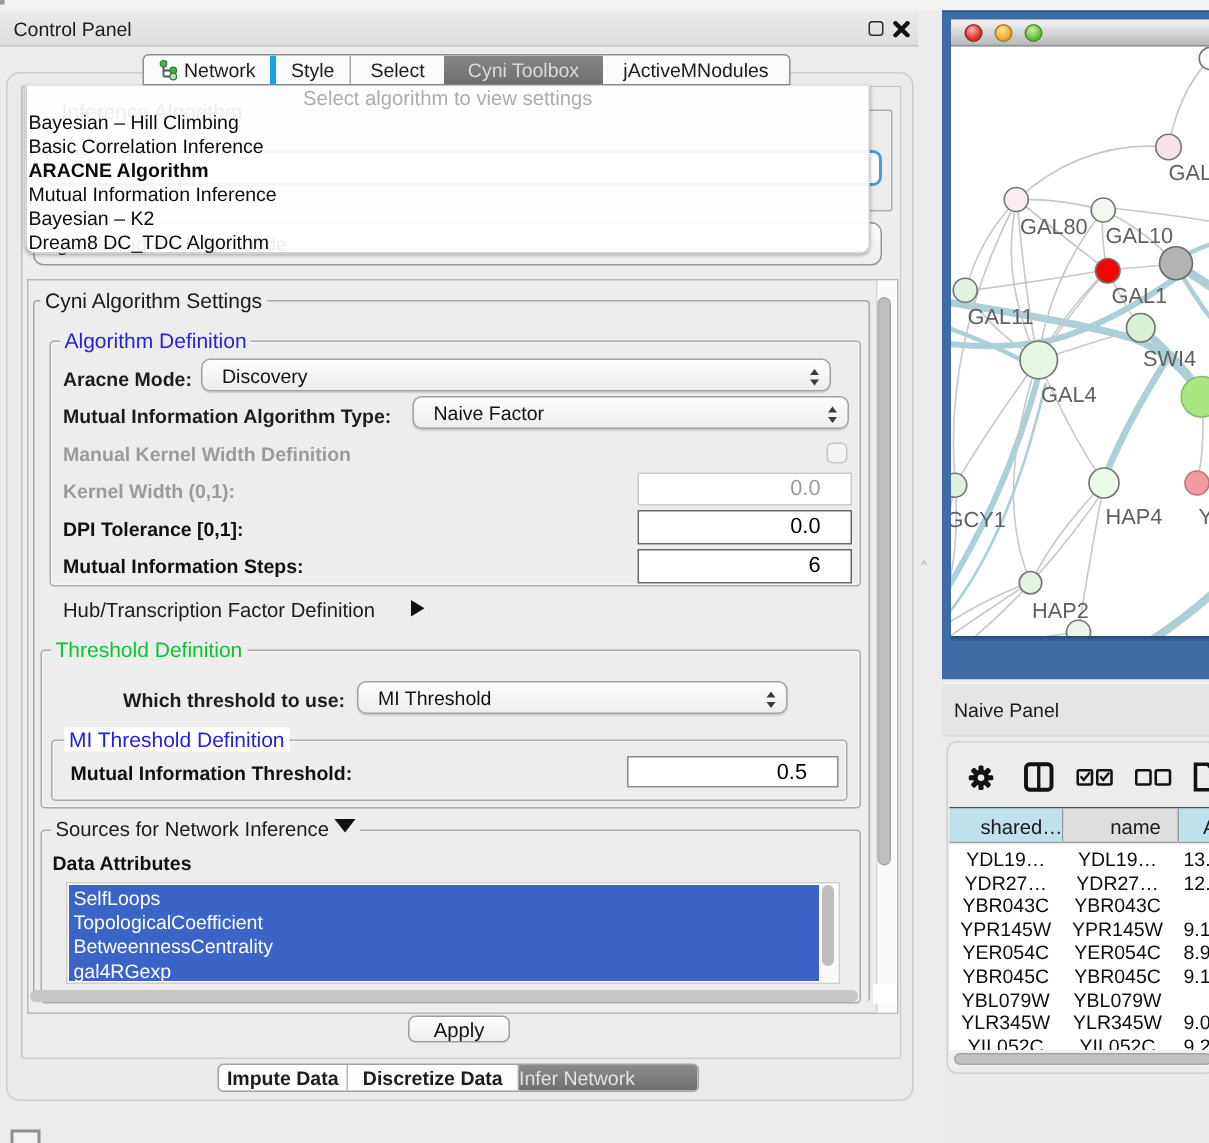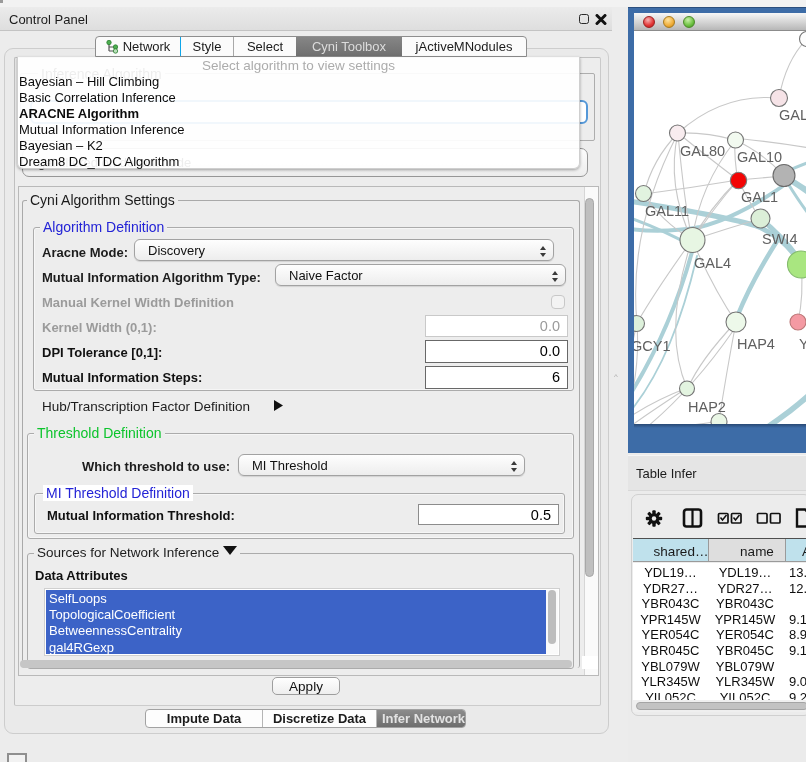--- a/index.html
+++ b/index.html
@@ -85,33 +85,33 @@
   <div style="position:absolute;right:1px;top:1px;width:12px;height:64px;background:#fafafa"></div>
   <div style="position:absolute;right:3px;top:1px;width:8px;height:54px;background:#bdbdbd;border-radius:5px"></div>
 </div>
 
 <div class="abs" style="left:20px;top:660px;width:552px;height:8px;background:#c6c6c6;border-radius:4px"></div>
 <div class="abs" style="left:582px;top:656px;width:16px;height:13px;background:#fff"></div>
 
 <div class="abs" style="left:272px;top:677px;width:68px;height:18px;background:linear-gradient(#fefefe,#eeeeee);border:1px solid #9e9e9e;border-radius:5px;font-size:13.5px;color:#111;text-align:center;line-height:17px;font-weight:500">Apply</div>
 
 <div class="abs" style="left:145px;top:709px;width:321px;height:19px;background:#fdfdfd;border:1px solid #a2a2a2;border-radius:4px;overflow:hidden;display:flex;font-size:13px;font-weight:bold;color:#1c1c1c">
-  <div style="width:117px;text-align:center;line-height:18px;border-right:1px solid #b5b5b5">Impute Data</div>
+  <div style="width:86px;text-align:center;line-height:18px;border-right:1px solid #b5b5b5">Impute Data</div>
   <div style="width:114px;text-align:center;line-height:18px;border-right:1px solid #b5b5b5">Discretize Data</div>
-  <div style="flex:1;text-align:right;line-height:18px;background:linear-gradient(#8c8c8c,#6e6e6e);color:#e3e3e3;font-weight:bold">Infer Network</div>
+  <div style="flex:1;text-align:left;line-height:18px;background:linear-gradient(#8c8c8c,#6e6e6e);color:#e3e3e3;font-weight:normal">Infer Network</div>
 </div>
 
 <div class="abs" style="left:95px;top:36px;width:432px;height:21px;background:#fbfbfb;border:1px solid #8e8e8e;border-radius:4px 4px 0 0;overflow:hidden;display:flex;font-size:13px;color:#1b1b1b">
   <div class="tab" style="width:84px"><svg width="13" height="14" viewBox="0 0 13 14" style="margin-right:4px">
           <path d="M3 3 L3 11 M3 7 L9 7 M3 11 L9 11" stroke="#555" stroke-width="1.2" fill="none"></path>
           <circle cx="3" cy="2.5" r="2.2" fill="#4caf50" stroke="#2c7d31" stroke-width=".8"></circle>
           <circle cx="9.5" cy="7" r="2.2" fill="#4caf50" stroke="#2c7d31" stroke-width=".8"></circle>
           <circle cx="9.5" cy="11" r="2.2" fill="#b8e0b8" stroke="#2c7d31" stroke-width=".8"></circle>
         </svg>Network</div>
-  <div class="tab" style="width:53px;border-left:1px solid #0ea5e9">Style</div>
+  <div class="tab" style="width:53px;border-left:4px solid #0ea5e9">Style</div>
   <div class="tab" style="width:63px;border-left:1px solid #a8a8a8">Select</div>
   <div class="tab" style="width:106px;background:linear-gradient(#868686,#6f6f6f);color:#dcdcdc">Cyni Toolbox</div>
   <div class="tab" style="width:124px">jActiveMNodules</div>
 </div>
 
 <div class="abs" style="left:17px;top:57px;width:563px;height:112px;background:rgba(255,255,255,0.92);border-radius:0 0 6px 6px;box-shadow:0 1px 3px rgba(0,0,0,0.35);border:1px solid rgba(160,160,160,0.5);border-top:none"></div>
 <div class="abs" style="left:17px;top:58px;width:563px;text-align:center;font-size:13.5px;color:#acacac">Select algorithm to view settings</div>
 <div class="abs" style="left:19px;top:74px;font-size:13px;color:#0c0c0c;line-height:15.9px">Bayesian – Hill Climbing<br>Basic Correlation Inference<br><b>ARACNE Algorithm</b><br>Mutual Information Inference<br>Bayesian – K2<br>Dream8 DC_TDC Algorithm</div>
 
 <div class="abs" style="left:7px;top:753px;width:20px;height:12px;border:2px solid #8f8f8f;background:#f2f2f2"></div>
@@ -200,21 +200,21 @@
  <text x="631" y="351">GCY1</text>
  <text x="737" y="349">HAP4</text>
  <text x="799" y="349">Y</text>
  <text x="688" y="412">HAP2</text>
 </g>
 </svg>
 </div>
 
 <div class="abs" style="left:628px;top:453px;width:178px;height:309px;background:#ebebeb"></div>
 <div class="abs" style="left:628px;top:455px;width:178px;height:36px;background:#e5e5e5;border-top:1px solid #f5f5f5;border-bottom:1px solid #d8d8d8"></div>
-<div class="abs" style="left:636px;top:466px;font-size:13px;color:#1b1b1b">Table Infer</div>
+<div class="abs" style="left:636px;top:466px;font-size:13px;color:#1b1b1b">Naive Panel</div>
 
 <div class="abs" style="left:631px;top:494px;width:180px;height:222px;background:#ececec;border:1px solid #d0d0d0;border-radius:7px"></div>
 
 <svg class="abs" style="left:644px;top:508px" width="165" height="22" viewBox="0 0 165 22">
  <g fill="#111" transform="translate(10,10.5)">
   <g>
           <rect x="-1.7" y="-8.2" width="3.4" height="4.4" rx="1"></rect>
           <rect x="-1.7" y="3.8" width="3.4" height="4.4" rx="1"></rect>
           <rect x="-8.2" y="-1.7" width="4.4" height="3.4" rx="1"></rect>
           <rect x="3.8" y="-1.7" width="4.4" height="3.4" rx="1"></rect>
@@ -259,18 +259,18 @@
 <div class="abs" style="left:633px;top:700px;width:173px;height:12px;background:#efefef"></div>
 <div class="abs" style="left:636px;top:702px;width:172px;height:8px;background:#c2c2c2;border:1px solid #a4a4a4;border-radius:5px"></div>
 
 </div>
 <style>
 .combo{background:linear-gradient(#fefefe,#ededed);border:1px solid #a2a2a2;border-radius:6px;box-shadow:0 1px 1px rgba(0,0,0,0.12)}
 .ctext{position:absolute;top:3px;font-size:13px;color:#111}
 .carr{position:absolute;right:7px;top:3px;width:0;height:0}
 .carr::before{content:"";position:absolute;right:0;top:3px;width:0;height:0;border-left:3.5px solid transparent;border-right:3.5px solid transparent;border-bottom:4.5px solid #3a3a3a}
 .carr::after{content:"";position:absolute;right:0;top:9.5px;width:0;height:0;border-left:3.5px solid transparent;border-right:3.5px solid transparent;border-top:4.5px solid #3a3a3a}
-.fld{background:#fff;font-size:14.5px;text-align:right;padding-right:7px;line-height:20px}
+.fld{background:#fff;font-size:14.5px;text-align:right;padding-right:20px;line-height:20px}
 .tab{display:flex;align-items:center;justify-content:center;height:100%}
 .tl{width:12px;height:12px;border-radius:50%;border:1px solid rgba(0,0,0,0.25)}
 .th{height:100%}
 .rc{position:absolute;top:2px;font-size:13px;color:#0e0e0e;line-height:15.6px}
 </style>
 
 </body></html>

